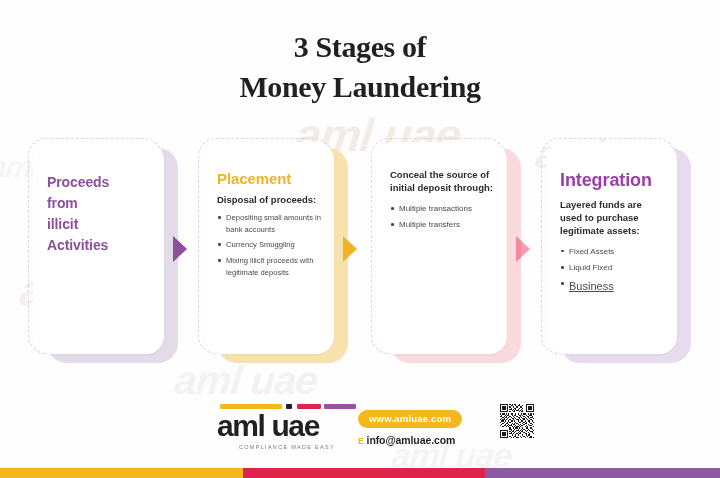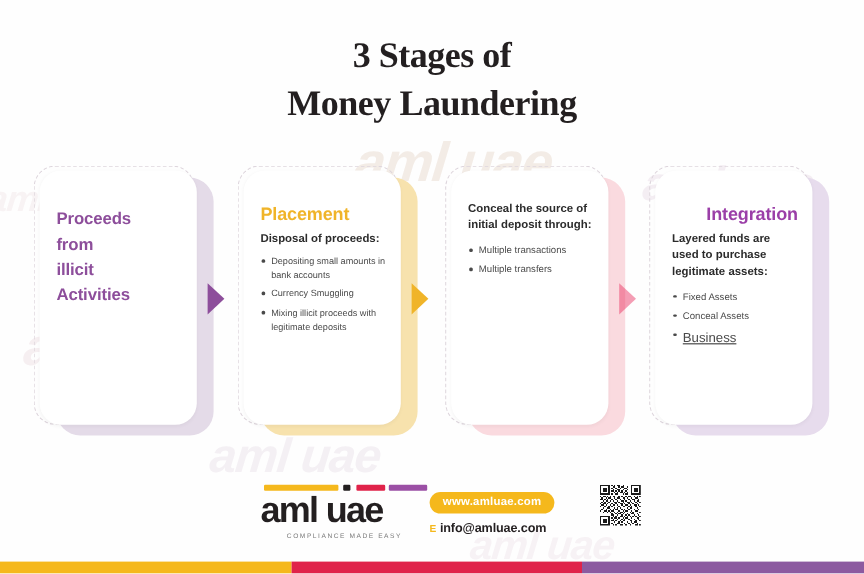--- a/index.html
+++ b/index.html
@@ -208,25 +208,25 @@
           <li style="font-size:8px;">Multiple transactions</li>
           <li style="font-size:8px;">Multiple transfers</li>
         </ul>
       </div>
     </div>
 
     <div class="card-wrap c4">
       <div class="ghost"></div>
       <div class="plate" style="background:#e7dced;"></div>
       <div class="card">
-        <div class="c-title" style="font-size:15px;color:#9b3fa8;text-align:right;">Integration</div>
+        <div class="c-title" style="font-size:18px;color:#9b3fa8;">Integration</div>
         <div class="c-sub">Layered funds are used to purchase legitimate assets:</div>
         <ul class="blist acc-violet" style="margin-top:9px;">
           <li style="font-size:8px;">Fixed Assets</li>
-          <li style="font-size:8px;">Conceal Assets</li>
+          <li style="font-size:8px;">Liquid Fixed</li>
           <li style="font-size:11px;text-decoration:underline;">Business</li>
         </ul>
       </div>
     </div>
 
   </div>
 
   <div class="footer">
 
     <div class="logo-block">

